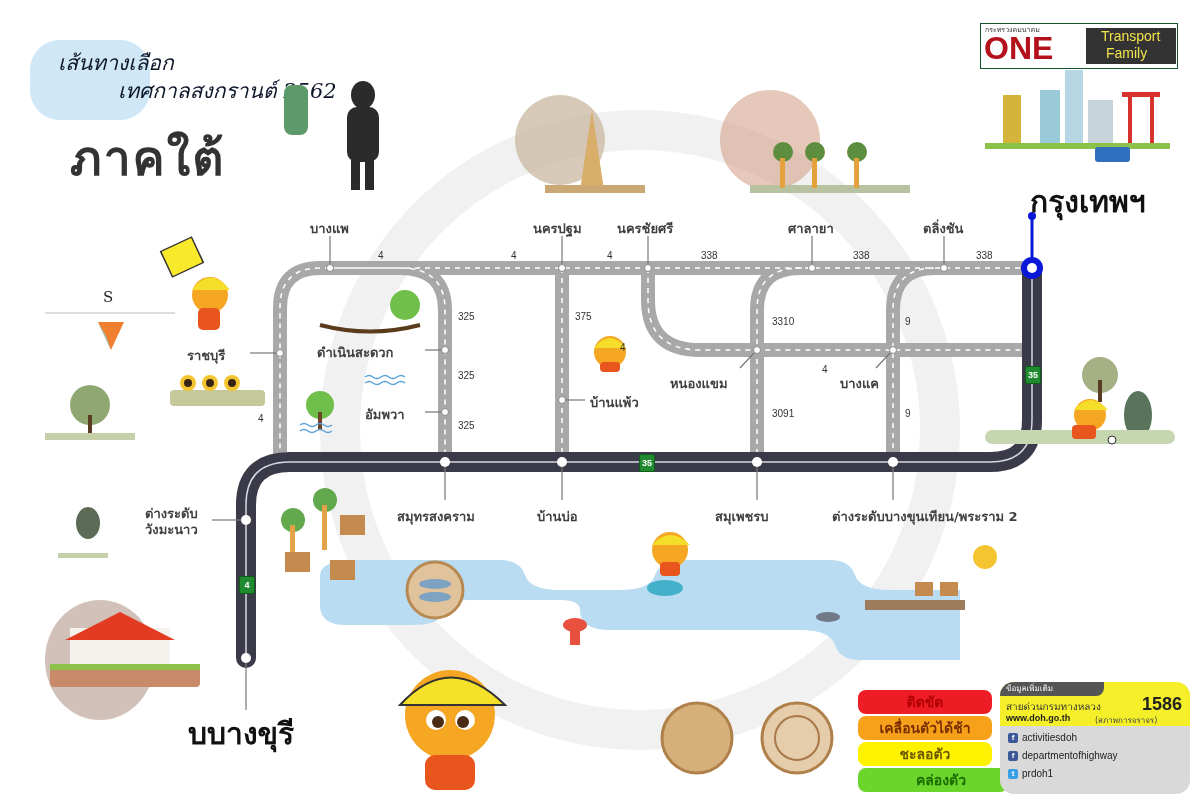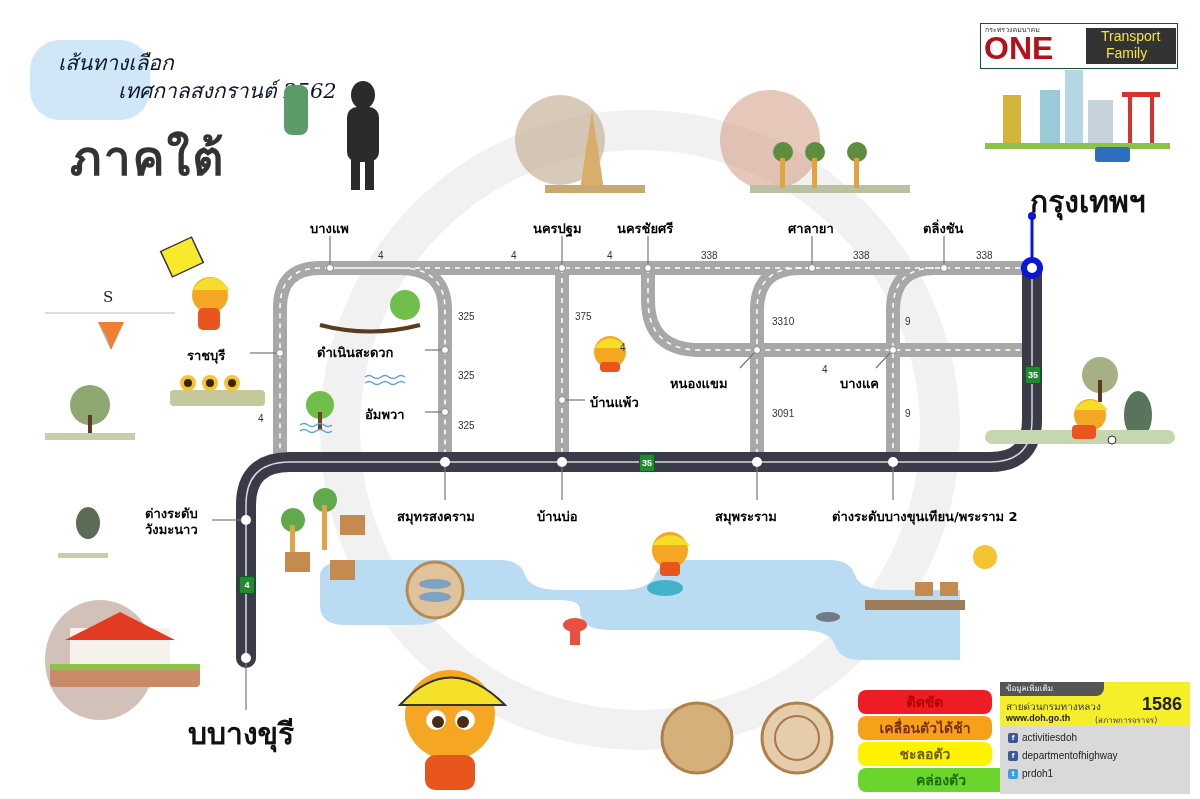--- a/index.html
+++ b/index.html
@@ -1,25 +1,25 @@
 <!DOCTYPE html>
 <html><head>
 <meta charset="utf-8">
 <style>
   html, body { margin:0; padding:0; }
   body { width:1200px; height:799px; position:relative; overflow:hidden; background:#ffffff; font-family:"DejaVu Sans", sans-serif; color:#222; }
   .abs { position:absolute; }
-  .lbl { position:absolute; font-size:13px; font-weight:bold; color:#000000; white-space:nowrap; }
+  .lbl { position:absolute; font-size:13px; font-weight:bold; color:#404040; white-space:nowrap; }
   .num { position:absolute; font-size:10px; color:#333; font-family:"Liberation Sans", sans-serif; }
   .big { font-size:30px; font-weight:bold; color:#111; }
   .hw-badge { position:absolute; width:14px; height:16px; background:#1f8a2f; color:#fff; font-size:9px; font-weight:bold; text-align:center; line-height:17px; border:1px solid #0c5e18; border-radius:2px; font-family:"Liberation Sans", sans-serif; }
   .legend-pill { position:absolute; left:858px; width:134px; height:24px; border-radius:8px; text-align:center; font-size:14px; font-weight:bold; line-height:24px; }
   .title-thai { font-family:"DejaVu Serif", serif; font-style:italic; color:#0f172a; }
   .cloud { position:absolute; background:#cfe7f7; border-radius:30px; }
-  .info-box { position:absolute; left:1000px; top:682px; width:190px; height:112px; border-radius:0; background:#d9d9d9; overflow:hidden; }
+  .info-box { position:absolute; left:1000px; top:682px; width:190px; height:112px; border-radius:14px; background:#d9d9d9; overflow:hidden; }
   .info-head { position:absolute; left:0; top:0; width:190px; height:44px; background:#f5ef2a; }
   .info-tab { position:absolute; left:0; top:0; width:98px; height:14px; background:#555; color:#fff; font-size:8px; padding-left:6px; line-height:14px; border-bottom-right-radius:8px; }
   .social { position:absolute; left:8px; font-size:10px; color:#222; display:flex; align-items:center; gap:4px; font-family:"Liberation Sans", sans-serif; }
   .social .ic { width:10px; height:10px; border-radius:2px; color:#fff; font-size:8px; text-align:center; line-height:10px; font-weight:bold; }
 </style>
 </head>
 <body>
 
 <svg class="abs" style="left:0;top:0" width="1200" height="799">
 
@@ -296,21 +296,21 @@
 <div class="num" style="left:772px;top:408px;">3091</div>
 <div class="num" style="left:905px;top:316px;">9</div>
 <div class="num" style="left:905px;top:408px;">9</div>
 
 <div class="hw-badge" style="left:1025px;top:366px;">35</div>
 <div class="hw-badge" style="left:639px;top:454px;">35</div>
 <div class="hw-badge" style="left:239px;top:576px;">4</div>
 
 <div class="lbl" style="left:397px;top:506px;">สมุทรสงคราม</div>
 <div class="lbl" style="left:537px;top:506px;">บ้านบ่อ</div>
-<div class="lbl" style="left:715px;top:506px;">สมุพระราม</div>
+<div class="lbl" style="left:715px;top:506px;">สมุเพชรบ</div>
 <div class="lbl" style="left:832px;top:506px;">ต่างระดับบางขุนเทียน/พระราม 2</div>
 <div class="lbl" style="left:145px;top:506px;white-space:pre;line-height:16px;text-align:center;">ต่างระดับ
 วังมะนาว</div>
 
 <div class="legend-pill" style="top:690px;background:#ee1c24;color:#b10000;">ติดขัด</div>
 <div class="legend-pill" style="top:716px;background:#f7a11a;color:#7a2f00;">เคลื่อนตัวได้ช้า</div>
 <div class="legend-pill" style="top:742px;background:#fff200;color:#6d5b00;">ชะลอตัว</div>
 <div class="legend-pill" style="top:768px;background:#6ad52b;color:#1b6b00;padding-left:16px;">คล่องตัว</div>
 
 <div class="info-box">

